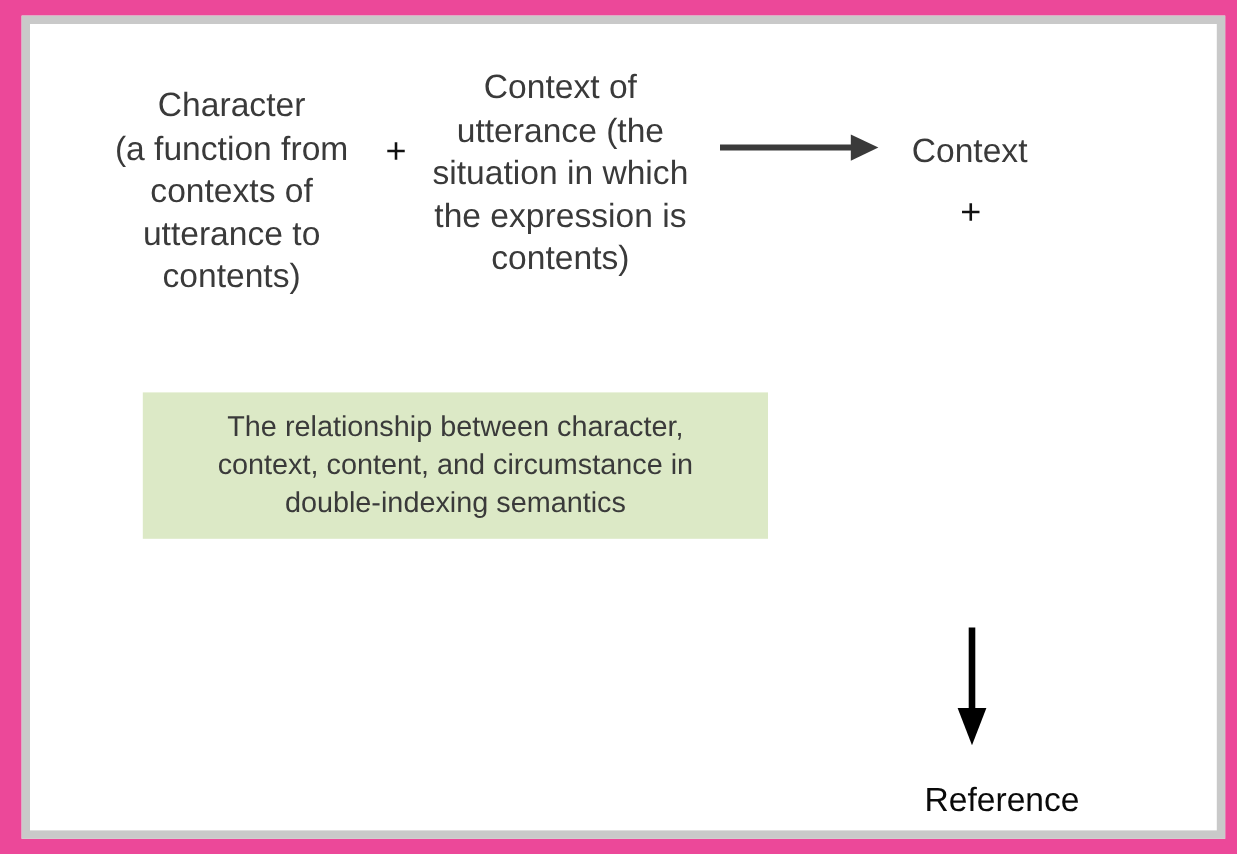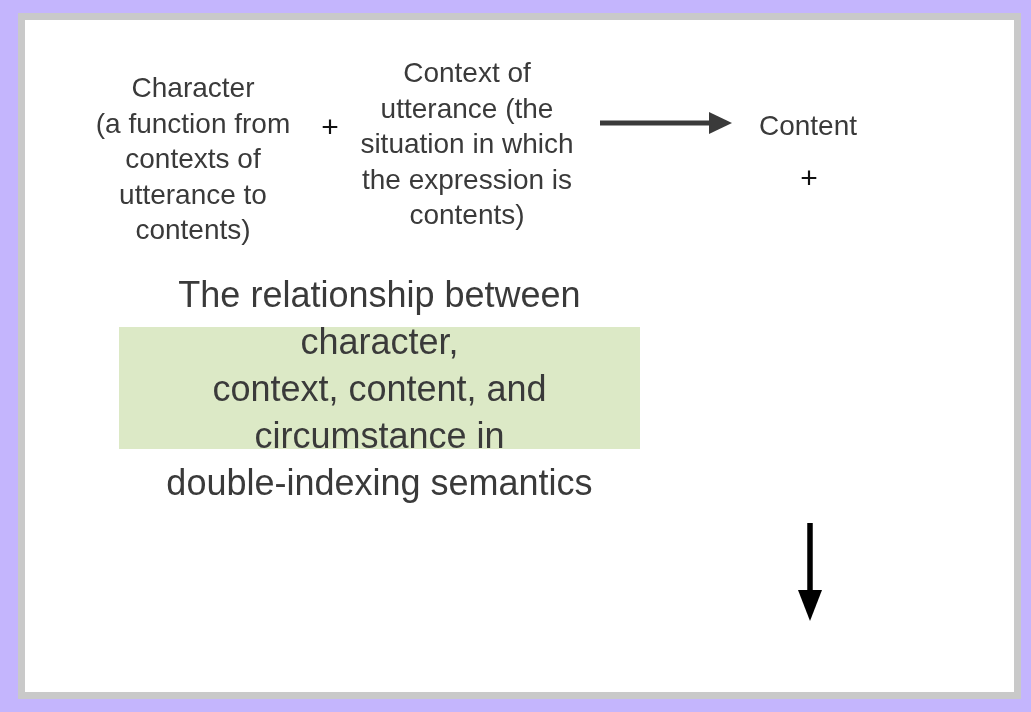--- a/index.html
+++ b/index.html
@@ -5,21 +5,21 @@
   html, body {
     margin: 0;
     padding: 0;
     background: #ffffff;
     font-family: "Liberation Sans", "DejaVu Sans", sans-serif;
   }
   .canvas {
     position: relative;
     width: 1031px;
     height: 712px;
-    background: #c4b5fd;
+    background: #ec4899;
     overflow: hidden;
   }
   .frame {
     position: absolute;
     left: 18px;
     top: 13px;
     width: 1003px;
     height: 686px;
     box-sizing: border-box;
     border: 7px solid #c9c9c9;
@@ -50,22 +50,22 @@
     left: 119px;
     top: 327px;
     width: 521px;
     height: 122px;
     display: flex;
     align-items: center;
     justify-content: center;
   }
   .caption-text {
     text-align: center;
-    font-size: 36px;
-    line-height: 47px;
+    font-size: 24px;
+    line-height: 32px;
     white-space: pre-line;
     color: #3a3a3a;
   }
   
   .char-block   { left: 78px;  top: 70px;  width: 230px; }
   .ctx-block    { left: 352px; top: 55px;  width: 230px; }
   .plus-1       { left: 300px; top: 112px; width: 60px;  }
   .content-lbl  { left: 728px; top: 108px; width: 160px; }
   .plus-2       { left: 779px; top: 163px; width: 60px;  }
   .circ-block   { left: 683px; top: 197px; width: 250px; }
@@ -92,30 +92,31 @@
 utterance (the
 situation in which
 the expression is
 contents)</div>
 
   <svg class="arrow-svg h-arrow" width="140" height="34" viewBox="0 0 140 34">
     <line x1="5" y1="17" x2="116" y2="17" stroke-width="5" stroke="#3a3a3a"></line>
     <polygon points="114,6 137,17 114,28" fill="#3a3a3a"></polygon>
   </svg>
 
-  <div class="tblock content-lbl" style="color: rgb(58, 58, 58);">Content</div>
+  <div class="tblock content-lbl" style="color: rgb(58, 58, 58);">Context</div>
 
   <div class="plus plus-2">+</div>
 
 
   <svg class="arrow-svg v-arrow" width="34" height="104" viewBox="0 0 34 104">
     <line x1="17" y1="3" x2="17" y2="76" stroke-width="5.5" stroke="#000000"></line>
     <polygon points="5,70 29,70 17,101" fill="#000000"></polygon>
   </svg>
 
+  <div class="tblock dark ref-lbl" style="color: rgb(10, 10, 10);">Reference</div>
 
   <div class="caption-box" style="background-color: rgb(220, 233, 198);">
     <div class="caption-text" style="color: rgb(58, 58, 58);">The relationship between character,
 context, content, and circumstance in
 double-indexing semantics</div>
   </div>
 
 </div>
 
 </body></html>

